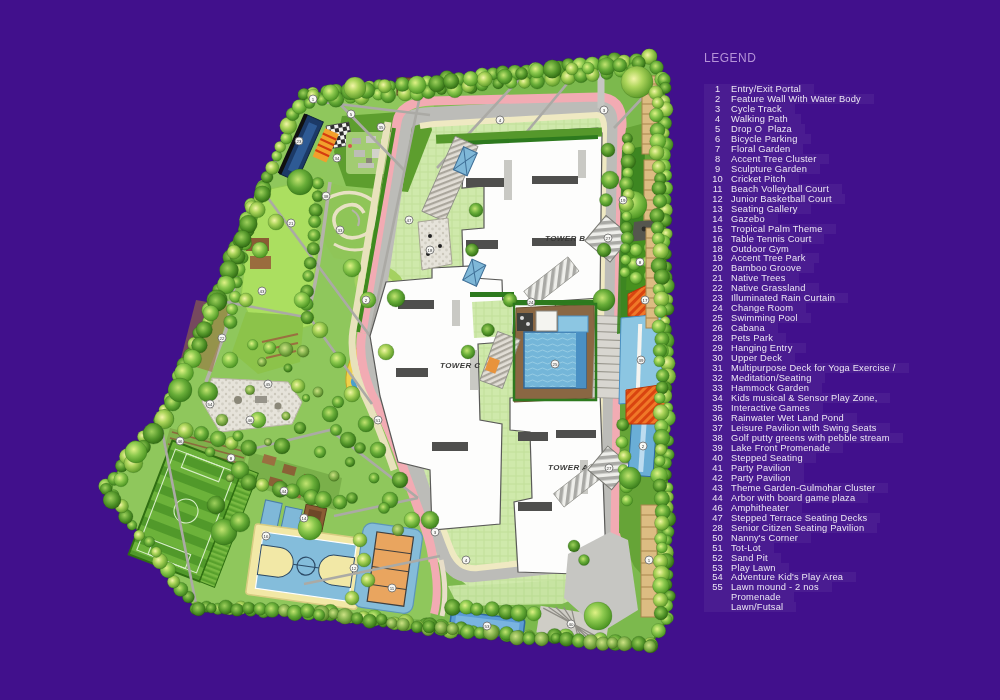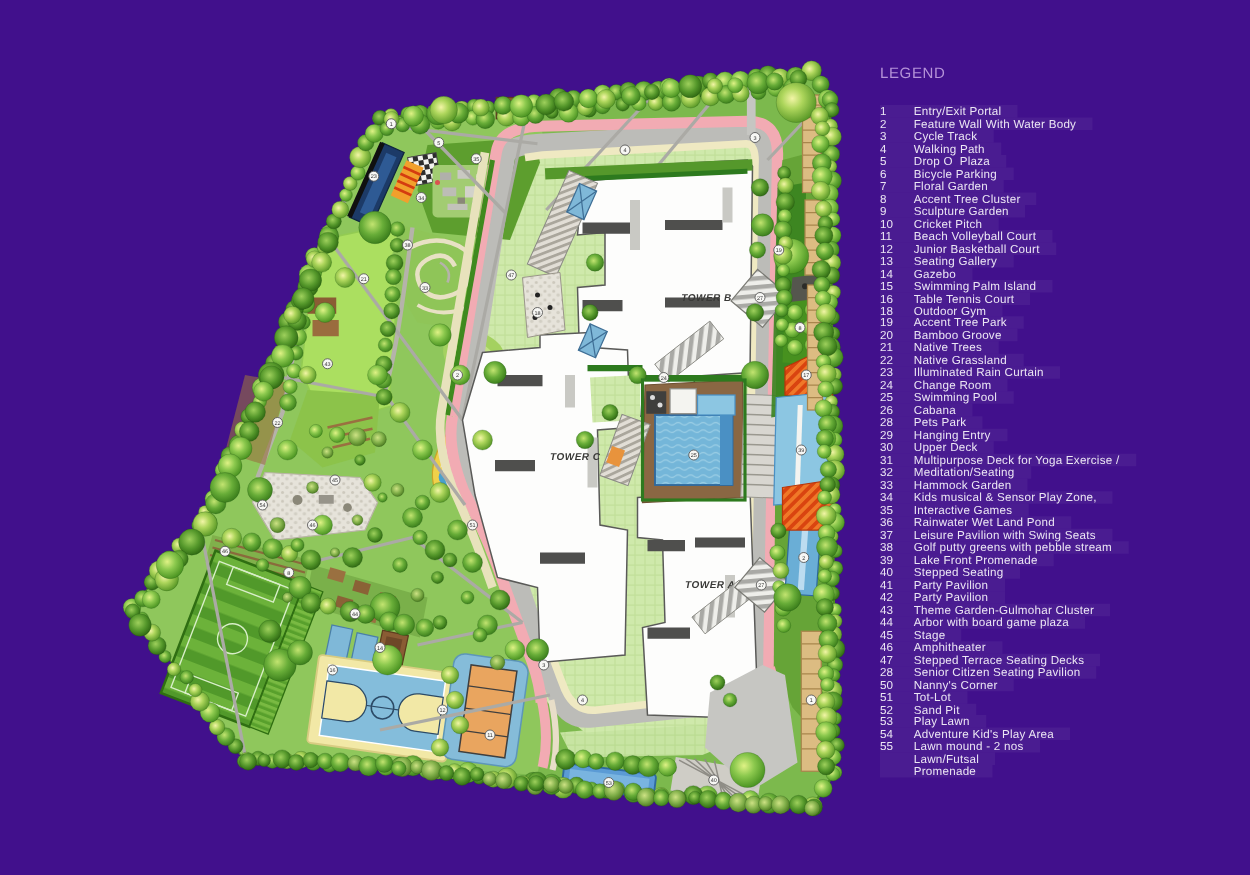--- a/index.html
+++ b/index.html
@@ -1,19 +1,19 @@
 <!DOCTYPE html>
 <html><head><meta charset="utf-8"><style>
 html,body{margin:0;padding:0;}
 body{width:1000px;height:700px;background:#41108c;overflow:hidden;font-family:"Liberation Sans",sans-serif;position:relative;}
 #plan{position:absolute;left:0;top:0;}
 #ltitle{position:absolute;left:704px;top:51px;font-size:12px;letter-spacing:0.5px;color:#b593d8;font-weight:400;}
 #llist{position:absolute;left:704px;top:84px;width:290px;}
 .lr{height:9.97px;font-size:9.3px;color:#ece6f4;white-space:nowrap;}
-.lr .bg{display:inline-block;background:rgba(255,255,255,0.05);padding-right:13px;height:100%;}
+.lr .bg{display:inline-block;background:rgba(255,255,255,0.05);padding-right:13px;height:100%;text-align:center;}
 .lr .n{display:inline-block;width:27px;}
 .lr .t{letter-spacing:0.2px;}
 </style></head>
 <body>
 
 <div id="plan"><svg width="1000" height="700" viewBox="0 0 1000 700">
 <defs>
 <radialGradient id="tg1" cx="40%" cy="38%" r="65%">
  <stop offset="0%" stop-color="#dff285"></stop>
           <stop offset="45%" stop-color="#8cc94e"></stop>
@@ -1085,21 +1085,21 @@
     <div class="lr"><span class="bg"><span class="n">5</span><span class="t">Drop O&nbsp; Plaza</span></span></div>
     <div class="lr"><span class="bg"><span class="n">6</span><span class="t">Bicycle Parking</span></span></div>
     <div class="lr"><span class="bg"><span class="n">7</span><span class="t">Floral Garden</span></span></div>
     <div class="lr"><span class="bg"><span class="n">8</span><span class="t">Accent Tree Cluster</span></span></div>
     <div class="lr"><span class="bg"><span class="n">9</span><span class="t">Sculpture Garden</span></span></div>
     <div class="lr"><span class="bg"><span class="n">10</span><span class="t">Cricket Pitch</span></span></div>
     <div class="lr"><span class="bg"><span class="n">11</span><span class="t">Beach Volleyball Court</span></span></div>
     <div class="lr"><span class="bg"><span class="n">12</span><span class="t">Junior Basketball Court</span></span></div>
     <div class="lr"><span class="bg"><span class="n">13</span><span class="t">Seating Gallery</span></span></div>
     <div class="lr"><span class="bg"><span class="n">14</span><span class="t">Gazebo</span></span></div>
-    <div class="lr"><span class="bg"><span class="n">15</span><span class="t">Swimming Palm Island</span></span></div>
+    <div class="lr"><span class="bg"><span class="n">15</span><span class="t">Tropical Palm Theme</span></span></div>
     <div class="lr"><span class="bg"><span class="n">16</span><span class="t">Table Tennis Court</span></span></div>
     <div class="lr"><span class="bg"><span class="n">18</span><span class="t">Outdoor Gym</span></span></div>
     <div class="lr"><span class="bg"><span class="n">19</span><span class="t">Accent Tree Park</span></span></div>
     <div class="lr"><span class="bg"><span class="n">20</span><span class="t">Bamboo Groove</span></span></div>
     <div class="lr"><span class="bg"><span class="n">21</span><span class="t">Native Trees</span></span></div>
     <div class="lr"><span class="bg"><span class="n">22</span><span class="t">Native Grassland</span></span></div>
     <div class="lr"><span class="bg"><span class="n">23</span><span class="t">Illuminated Rain Curtain</span></span></div>
     <div class="lr"><span class="bg"><span class="n">24</span><span class="t">Change Room</span></span></div>
     <div class="lr"><span class="bg"><span class="n">25</span><span class="t">Swimming Pool</span></span></div>
     <div class="lr"><span class="bg"><span class="n">26</span><span class="t">Cabana</span></span></div>
@@ -1113,24 +1113,23 @@
     <div class="lr"><span class="bg"><span class="n">35</span><span class="t">Interactive Games</span></span></div>
     <div class="lr"><span class="bg"><span class="n">36</span><span class="t">Rainwater Wet Land Pond</span></span></div>
     <div class="lr"><span class="bg"><span class="n">37</span><span class="t">Leisure Pavilion with Swing Seats</span></span></div>
     <div class="lr"><span class="bg"><span class="n">38</span><span class="t">Golf putty greens with pebble stream</span></span></div>
     <div class="lr"><span class="bg"><span class="n">39</span><span class="t">Lake Front Promenade</span></span></div>
     <div class="lr"><span class="bg"><span class="n">40</span><span class="t">Stepped Seating</span></span></div>
     <div class="lr"><span class="bg"><span class="n">41</span><span class="t">Party Pavilion</span></span></div>
     <div class="lr"><span class="bg"><span class="n">42</span><span class="t">Party Pavilion</span></span></div>
     <div class="lr"><span class="bg"><span class="n">43</span><span class="t">Theme Garden-Gulmohar Cluster</span></span></div>
     <div class="lr"><span class="bg"><span class="n">44</span><span class="t">Arbor with board game plaza</span></span></div>
-    <div class="lr"><span class="bg"><span class="n">45</span><span class="t">Stage</span></span></div>
     <div class="lr"><span class="bg"><span class="n">46</span><span class="t">Amphitheater</span></span></div>
     <div class="lr"><span class="bg"><span class="n">47</span><span class="t">Stepped Terrace Seating Decks</span></span></div>
     <div class="lr"><span class="bg"><span class="n">28</span><span class="t">Senior Citizen Seating Pavilion</span></span></div>
     <div class="lr"><span class="bg"><span class="n">50</span><span class="t">Nanny's Corner</span></span></div>
     <div class="lr"><span class="bg"><span class="n">51</span><span class="t">Tot-Lot</span></span></div>
     <div class="lr"><span class="bg"><span class="n">52</span><span class="t">Sand Pit</span></span></div>
     <div class="lr"><span class="bg"><span class="n">53</span><span class="t">Play Lawn</span></span></div>
     <div class="lr"><span class="bg"><span class="n">54</span><span class="t">Adventure Kid's Play Area</span></span></div>
     <div class="lr"><span class="bg"><span class="n">55</span><span class="t">Lawn mound - 2 nos</span></span></div>
+    <div class="lr"><span class="bg"><span class="n"></span><span class="t">Promenade</span></span></div>
     <div class="lr"><span class="bg"><span class="n"></span><span class="t">Lawn/Futsal</span></span></div>
-    <div class="lr"><span class="bg"><span class="n"></span><span class="t">Promenade</span></span></div>
   </div>
 </body></html>

